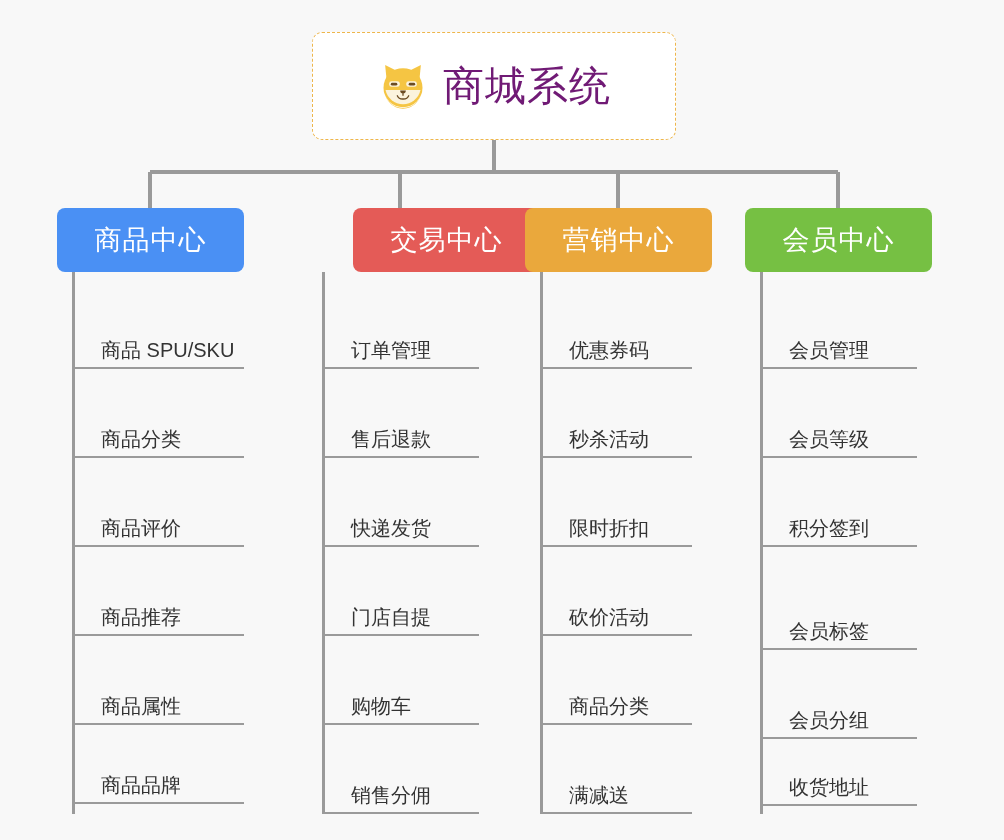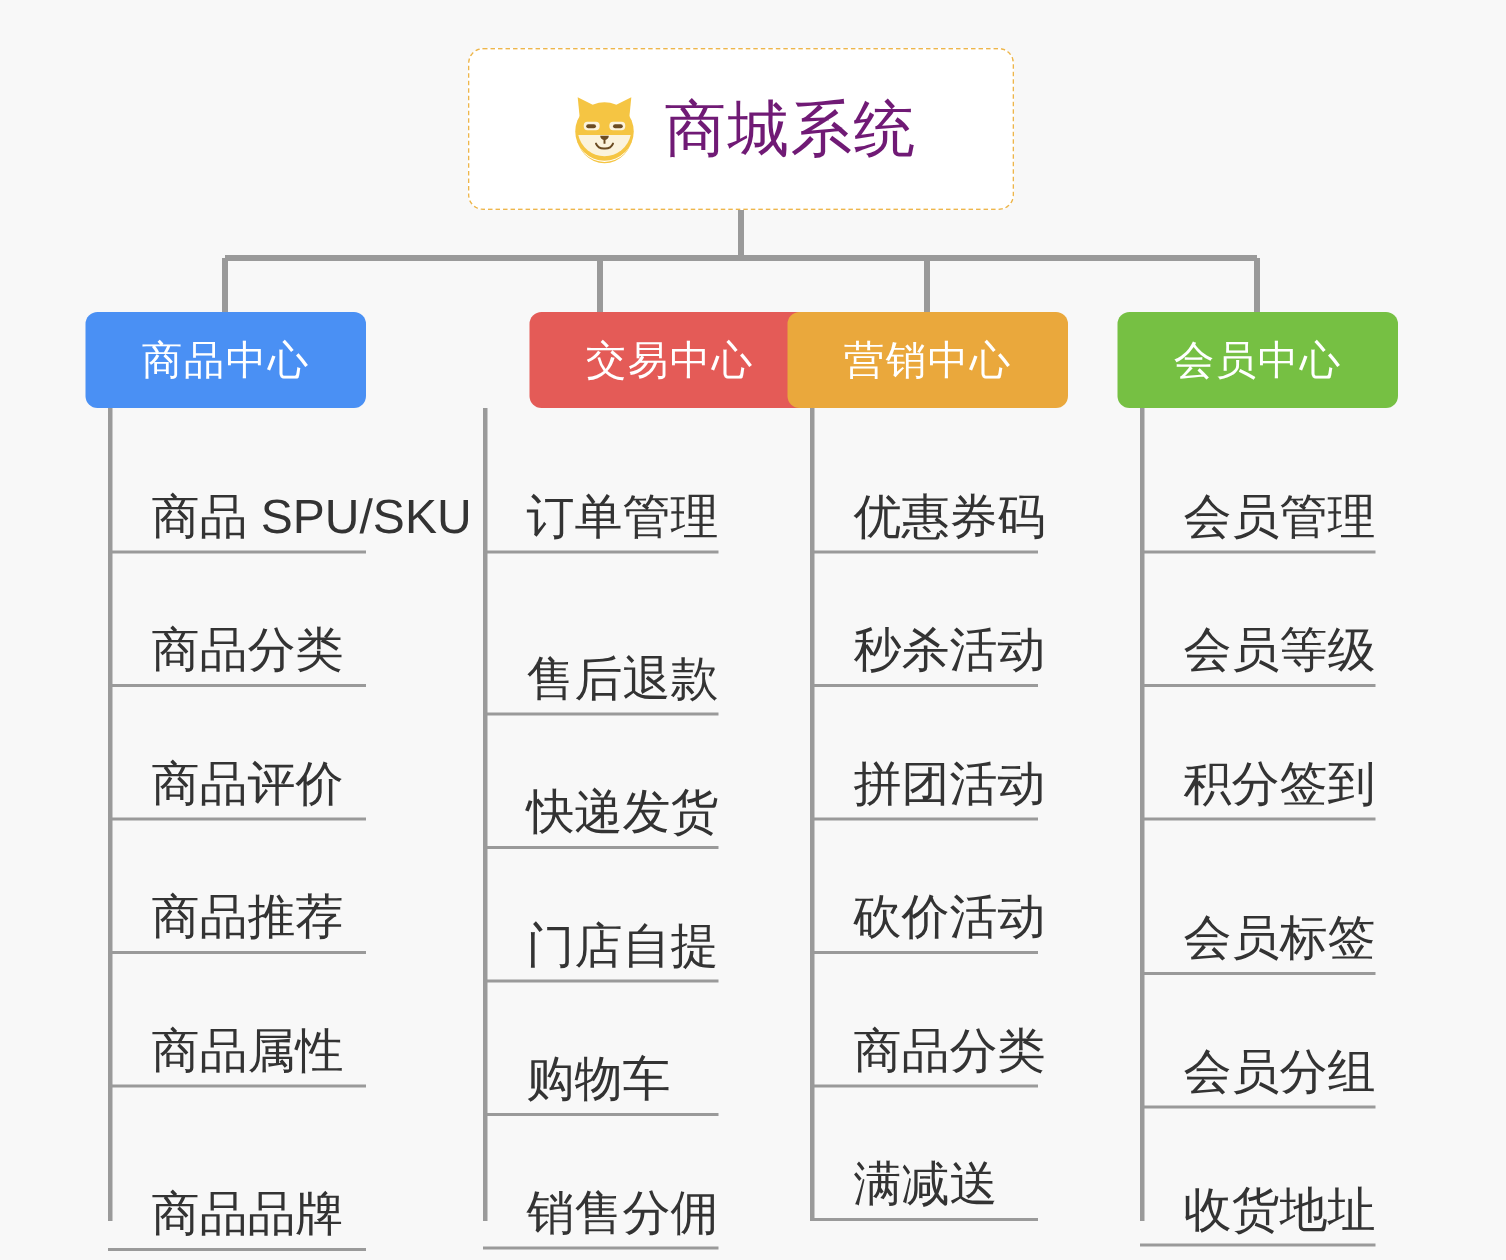--- a/index.html
+++ b/index.html
@@ -92,21 +92,21 @@
     background: #9a9a9a;
   }
   .leaf {
     position: relative;
     box-sizing: border-box;
     display: flex;
     align-items: flex-end;
     justify-content: flex-start;
   }
   .leaf-label {
-    font-size: 32px;
+    font-size: 20px;
     color: #333333;
     line-height: 1;
     padding-left: 44px;
     padding-bottom: 9px;
     white-space: nowrap;
   }
   .leaf-underline {
     position: absolute;
     left: 15px;
     bottom: 0;
@@ -185,36 +185,36 @@
           <div class="leaf-underline" style="width: 172px;"></div>
         </div>
         <div class="leaf" style="height: 89px;">
           <span class="leaf-label">商品推荐</span>
           <div class="leaf-underline" style="width: 172px;"></div>
         </div>
         <div class="leaf" style="height: 89px;">
           <span class="leaf-label">商品属性</span>
           <div class="leaf-underline" style="width: 172px;"></div>
         </div>
-        <div class="leaf" style="height: 109px;">
+        <div class="leaf" style="height: 79px;">
           <span class="leaf-label">商品品牌</span>
           <div class="leaf-underline" style="width: 172px;"></div>
         </div>
       </div>
   </div>
 
   <div class="branch branch-2">
     <div class="branch-header" style="background: rgb(228, 91, 87);">交易中心</div>
     <div class="leaf-list" style="padding-top: 8px;">
       <div class="spine" style="height: 542px;"></div>
     <div class="leaf" style="height: 89px;">
           <span class="leaf-label">订单管理</span>
           <div class="leaf-underline" style="width: 157px;"></div>
         </div>
-        <div class="leaf" style="height: 108px;">
+        <div class="leaf" style="height: 89px;">
           <span class="leaf-label">售后退款</span>
           <div class="leaf-underline" style="width: 157px;"></div>
         </div>
         <div class="leaf" style="height: 89px;">
           <span class="leaf-label">快递发货</span>
           <div class="leaf-underline" style="width: 157px;"></div>
         </div>
         <div class="leaf" style="height: 89px;">
           <span class="leaf-label">门店自提</span>
           <div class="leaf-underline" style="width: 157px;"></div>
@@ -236,21 +236,21 @@
       <div class="spine" style="height: 542px;"></div>
     <div class="leaf" style="height: 89px;">
           <span class="leaf-label">优惠券码</span>
           <div class="leaf-underline" style="width: 152px;"></div>
         </div>
         <div class="leaf" style="height: 89px;">
           <span class="leaf-label">秒杀活动</span>
           <div class="leaf-underline" style="width: 152px;"></div>
         </div>
         <div class="leaf" style="height: 89px;">
-          <span class="leaf-label">拼团活动</span>
+          <span class="leaf-label">限时折扣</span>
           <div class="leaf-underline" style="width: 152px;"></div>
         </div>
         <div class="leaf" style="height: 89px;">
           <span class="leaf-label">砍价活动</span>
           <div class="leaf-underline" style="width: 152px;"></div>
         </div>
         <div class="leaf" style="height: 89px;">
           <span class="leaf-label">商品分类</span>
           <div class="leaf-underline" style="width: 152px;"></div>
         </div>
@@ -278,20 +278,20 @@
           <div class="leaf-underline" style="width: 157px;"></div>
         </div>
         <div class="leaf" style="height: 89px; margin-top: 14px;">
           <span class="leaf-label">会员标签</span>
           <div class="leaf-underline" style="width: 157px;"></div>
         </div>
         <div class="leaf" style="height: 89px;">
           <span class="leaf-label">会员分组</span>
           <div class="leaf-underline" style="width: 157px;"></div>
         </div>
-        <div class="leaf" style="height: 92px;">
+        <div class="leaf" style="height: 67px;">
           <span class="leaf-label">收货地址</span>
           <div class="leaf-underline" style="width: 157px;"></div>
         </div>
       </div>
   </div>
 
 </div>
 
 </body></html>

